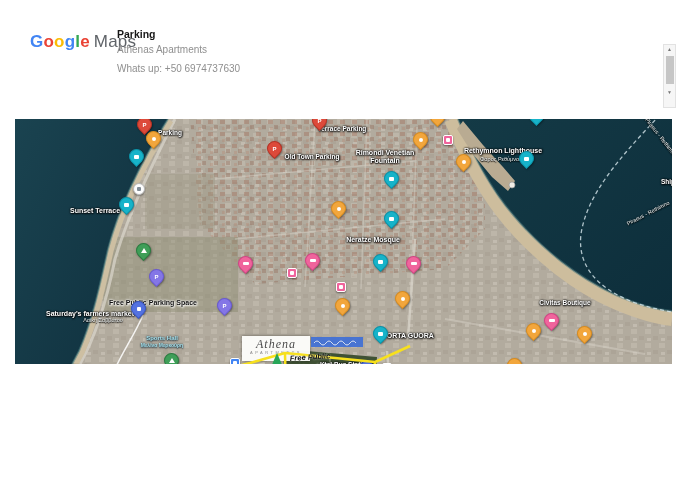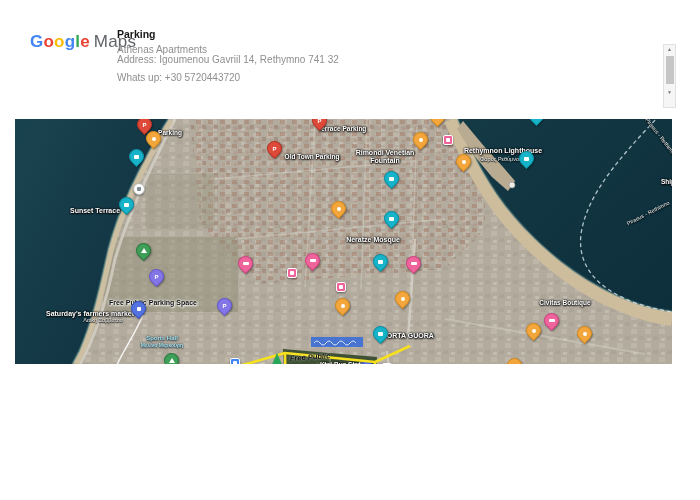--- a/index.html
+++ b/index.html
@@ -82,24 +82,23 @@
 
 <div class="page">
 
   <div class="gheader">
     <span id="logo-letters"><span style="color: rgb(66, 133, 244);">G</span><span style="color: rgb(234, 67, 53);">o</span><span style="color: rgb(251, 188, 5);">o</span><span style="color: rgb(66, 133, 244);">g</span><span style="color: rgb(52, 168, 83);">l</span><span style="color: rgb(234, 67, 53);">e</span></span><span class="maps" style="color: rgb(95, 99, 104);">Maps</span>
   </div>
   <div class="hinfo">
     <div class="title">Parking</div>
     <div class="hline-group" id="hlines1">
         <div>Athenas Apartments</div>
-        <div>Address: Igoumenou Gavriil 14, Rethymno 741 32</div>
       </div>
     <div class="hline-group second" id="hlines2">
-        <div>Whats up: +30 5720443720</div>
+        <div>Whats up: +50 6974737630</div>
       </div>
   </div>
 
   <div class="sbar">
     <div class="arr">▲</div>
     <div class="thumb"></div>
     <div class="arr down">▼</div>
   </div>
 
   <div class="map">
@@ -415,20 +414,24 @@
             <span class="sh sh-busblue"></span>
           </span>
         </div>
         <div class="pin t-red-h" style="left: 223px; top: 308px;">
           <span class="glyph">H</span>
         </div>
       </div>
 
     <div class="gwm" style="left:327px;top:296px;">Google</div>
 
+    <div class="athena-logo">
+      <div class="brand">Athena</div>
+      <div class="brand-sub">Apartments</div>
+    </div>
     <div class="blue-note">
       <svg width="52" height="10">
           <path d="M3,6 q3,-4 6,0 t6,0 t6,0 t6,0 t6,0 t6,0 t6,0" stroke="#fff" stroke-width=".9" fill="none" opacity=".9"></path>
         </svg>
     </div>
   </div>
 
   <svg class="anno" width="657" height="340" viewBox="0 0 657 340">
     <path d="M0,305 L235,244 L270,234 L360,243 L395,227 M360,243 L357,316 L272,319 L270,234" stroke="#f7e01d" stroke-width="2.5" fill="none" stroke-linejoin="round"></path>
     <path d="M270,312 L270,260" stroke="#f7e01d" stroke-width="2.5"></path>

